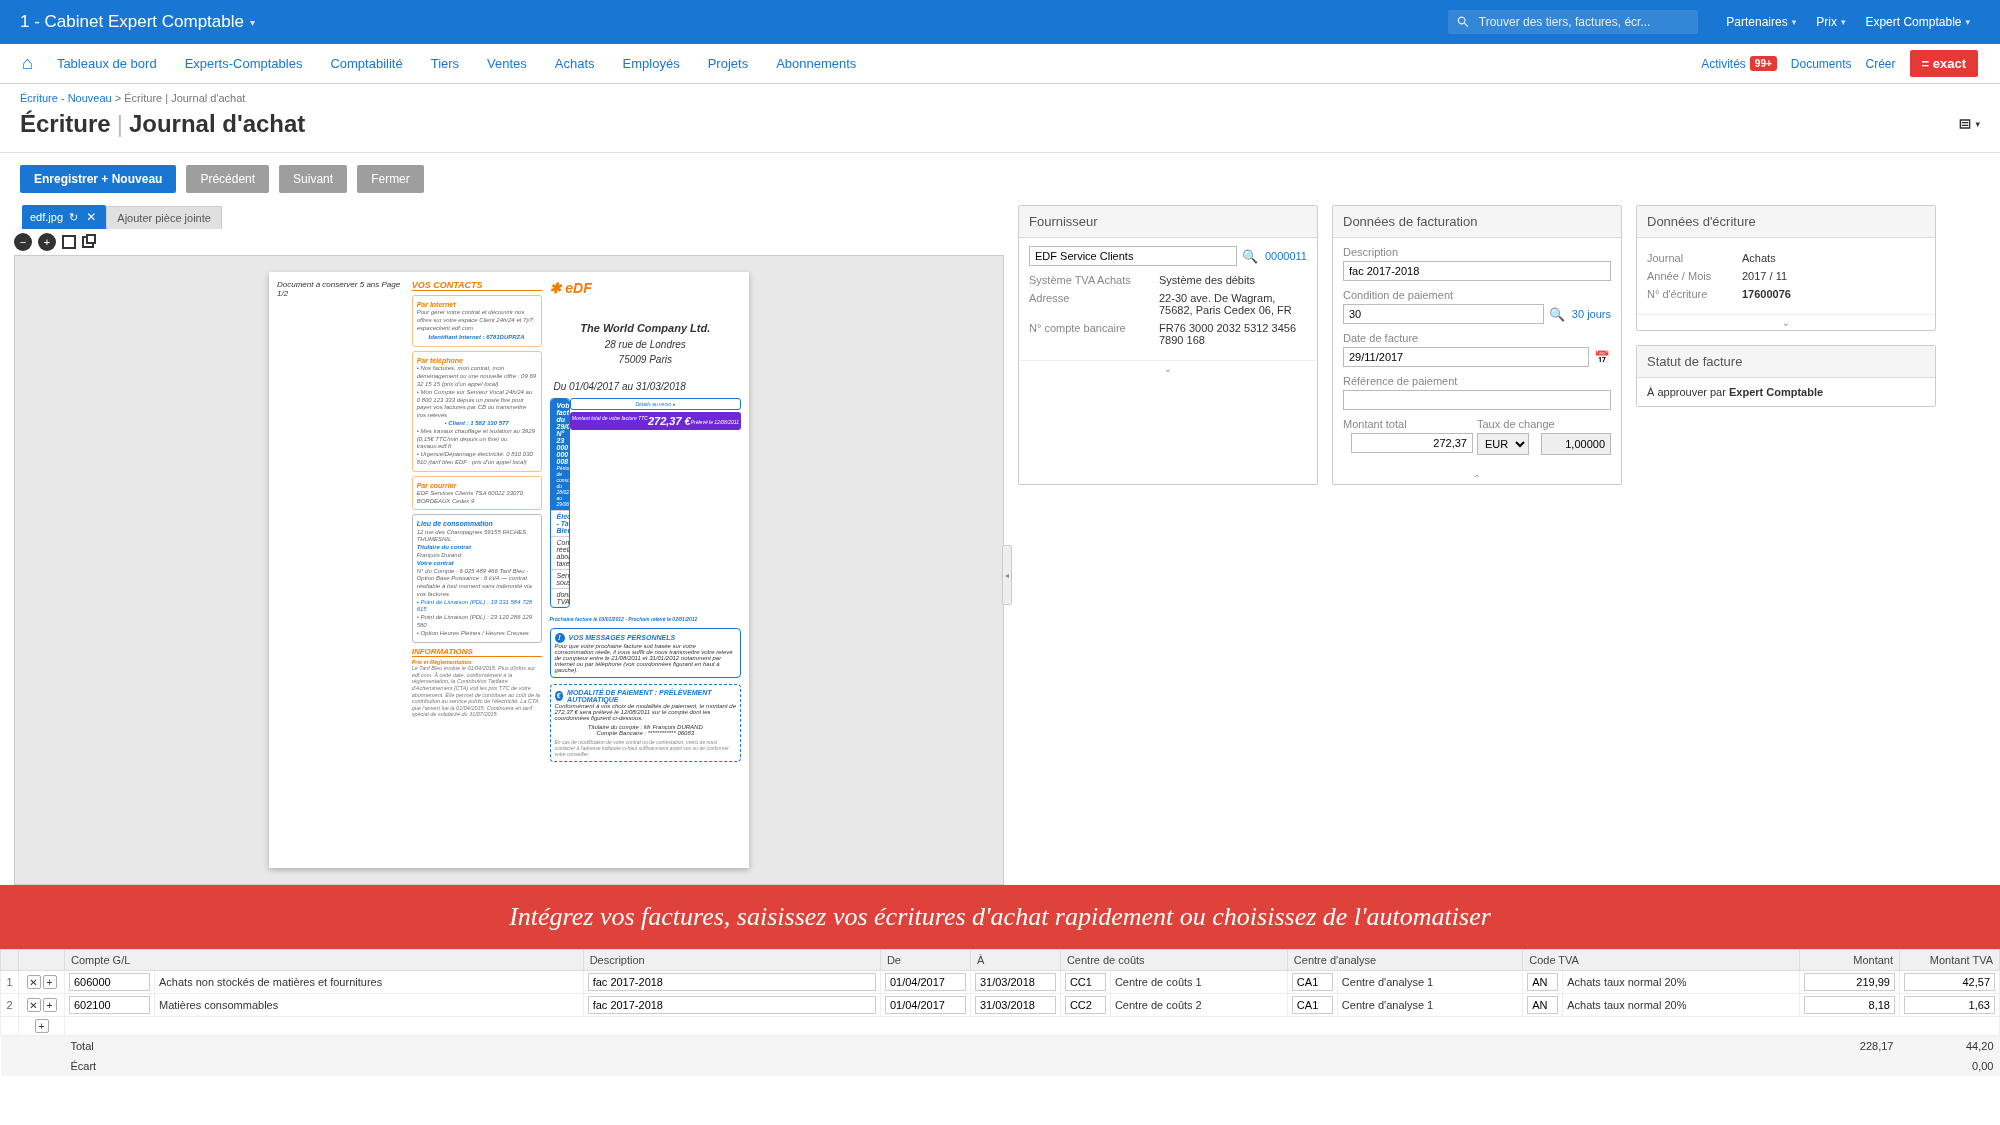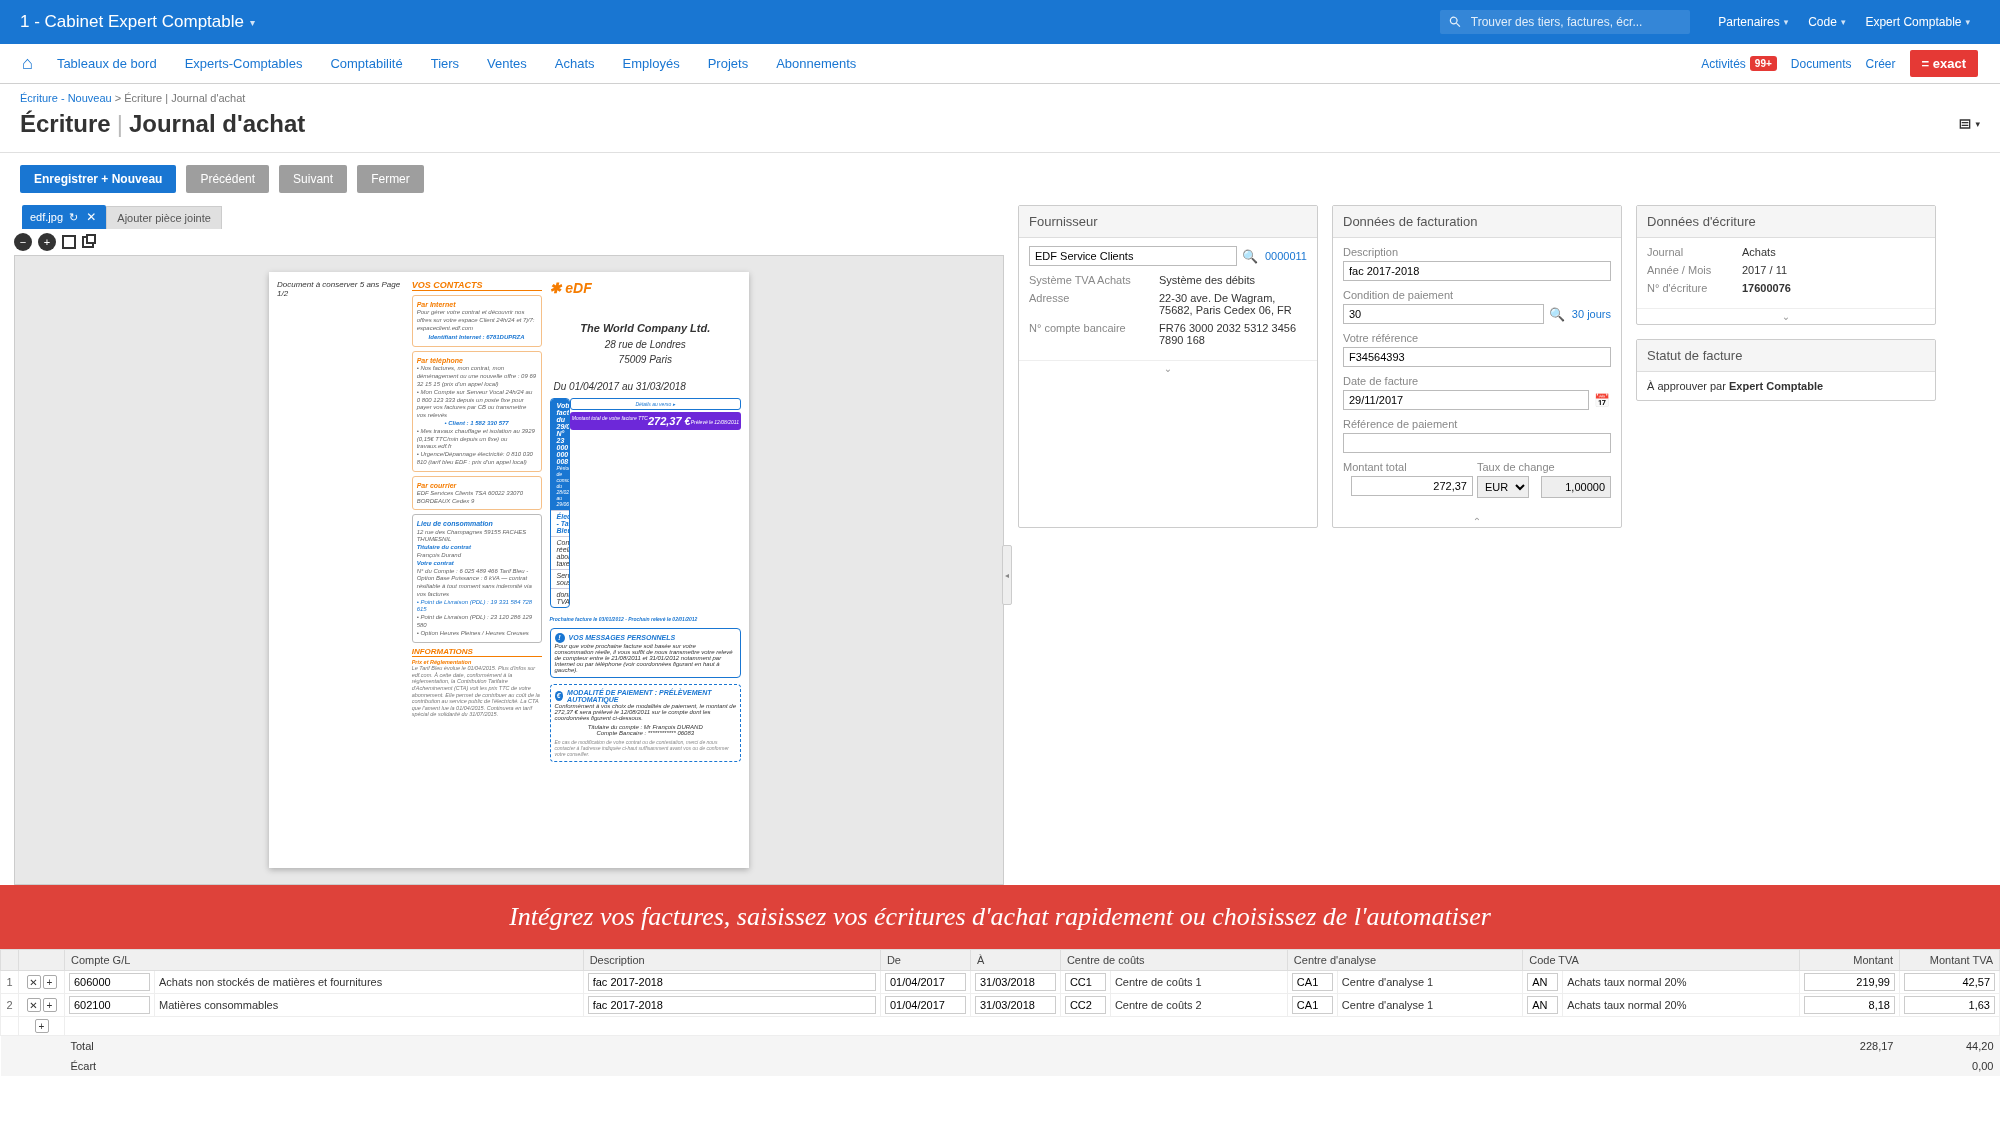--- a/index.html
+++ b/index.html
@@ -91,21 +91,21 @@
   .doc-right .msg-box .mb-hd::before { content:'!'; background:#1976d2; color:#fff; border-radius:50%; width:10px; height:10px; display:inline-flex; align-items:center; justify-content:center; font-size:7px;}
   .doc-right .dashed { border:1px dashed #1976d2; border-radius:4px; padding:4px; font-size:6px; margin-top:6px;}
   .doc-right .dashed .mb-hd {color:#1976d2; font-weight:bold; font-size:7px; display:flex; align-items:center; gap:4px;}
   .doc-right .dashed .mb-hd::before { content:'€'; background:#1976d2; color:#fff; border-radius:50%; width:10px; height:10px; display:inline-flex; align-items:center; justify-content:center; font-size:7px;}
   
   
   .panel-row { display:flex; gap:14px; padding-left:14px;}
   .panel { border:1px solid #ccc; border-radius:2px; background:#fff; }
   .panel .panel-hd { background:#f5f5f5; padding:8px 10px; font-size:13px; color:#555; border-bottom:1px solid #ddd;}
   .panel .panel-body { padding:8px 10px; font-size:11px;}
-  .panel .field-row { display:flex; margin-bottom:6px; align-items: flex-start;}
+  .panel .field-row { display:flex; margin-bottom:6px; align-items: flex-start; margin-top: 6px;}
   .panel .field-label { color:#888; width:130px; flex-shrink:0;}
   .panel .field-val { color:#333; flex:1;}
   .panel .stack-label { color:#888; font-size:11px; margin-bottom:3px;}
   .panel .stack { margin-bottom:8px;}
   .panel input[type=text] { border:1px solid #bbb; padding:3px 5px; font-size:11px; width:100%;}
   .panel .lookup { display:flex; align-items:center; gap:6px;}
   .panel .lookup input { flex:1;}
   .panel .lookup-icon { color:#1976d2; cursor:pointer; font-size:13px;}
   .panel .link { color:#1976d2; cursor:pointer;}
   .panel .expand { text-align:center; color:#999; cursor:pointer; padding:2px; border-top:1px solid #eee; font-size:10px;}
@@ -147,21 +147,21 @@
     <svg viewBox="0 0 24 24">
         <path d="M15.5 14h-.8l-.3-.3a6.5 6.5 0 10-.7.7l.3.3v.8l5 5 1.5-1.5-5-5zm-6 0a4.5 4.5 0 110-9 4.5 4.5 0 010 9z"></path>
       </svg>
     <input placeholder="Trouver des tiers, factures, écr..." style="">
   </div>
   <div class="toplink">
       <span>Partenaires</span>
       <span class="caret">▾</span>
     </div>
   <div class="toplink">
-      <span>Code</span>
+      <span>Prix</span>
       <span class="caret">▾</span>
     </div>
   <div class="toplink">
       <span>Expert Comptable</span>
       <span class="caret">▾</span>
     </div>
 </div>
 
 <div class="navtabs">
   <span class="home-icon">⌂</span>
@@ -350,21 +350,20 @@
         <div class="panel-body">
           <div class="stack"><div class="stack-label">Description</div><input type="text" value="fac 2017-2018" style=""></div>
           <div class="stack">
               <div class="stack-label">Condition de paiement</div>
               <div class="lookup">
                 <input type="text" style="width: 40px;" value="30">
                 <span class="lookup-icon">🔍</span>
                 <span class="link">30 jours</span>
               </div>
             </div>
-          <div class="stack"><div class="stack-label">Votre référence</div><input type="text" value="F34564393" style=""></div>
           <div class="stack">
               <div class="stack-label">Date de facture</div>
               <div class="lookup">
                 <input type="text" style="width: 90px;" value="29/11/2017">
                 <span class="cal-icon">📅</span>
               </div>
             </div>
           <div class="stack"><div class="stack-label">Référence de paiement</div><input type="text" value="" style=""></div>
           <div class="inline-pair">
             <div class="stack"><div class="stack-label">Montant total</div><input type="text" class="num" value="272,37" style=""></div>

